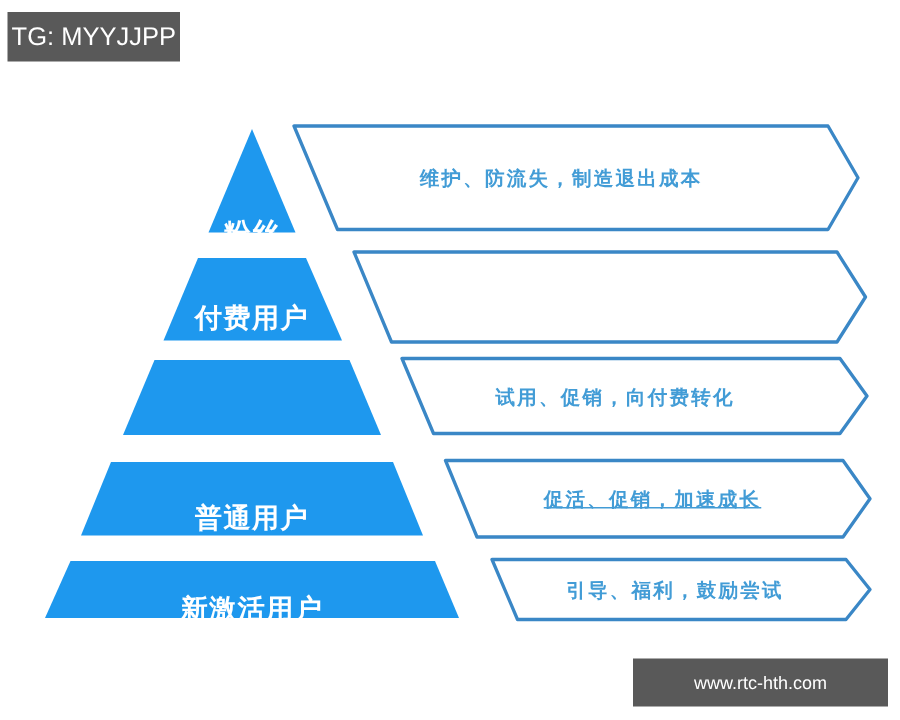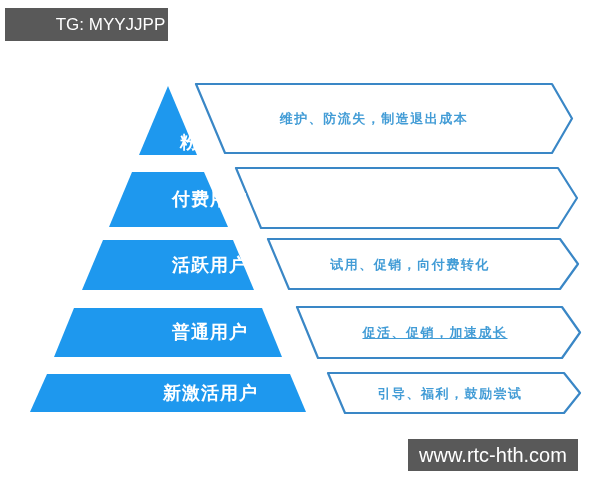--- a/index.html
+++ b/index.html
@@ -13,34 +13,35 @@
   }
   .badge {
     position: absolute;
     background: #595959;
     color: #ffffff;
     display: flex;
     align-items: center;
     justify-content: center;
     white-space: nowrap;
   }
-  .tg-badge   { left: 5px;   top: 8px;   width: 115px; height: 33px; font-size: 17px; padding-left: 48px; }
-  .site-badge { left: 408px; top: 439px; width: 170px; height: 32px; font-size: 20px; }
+  .tg-badge   { left: 5px;   top: 8px;   width: 115px; height: 33px; font-size: 17px; }
+  .site-badge { left: 422px; top: 439px; width: 170px; height: 32px; font-size: 12px; }
   .diagram-svg { position: absolute; left: 0; top: 0; }
   .box-shape { fill: #ffffff; stroke-width: 2.2; stroke-linejoin: round; }
   .pyr-shape { stroke: none; }
   .lvl-label {
     position: absolute;
     color: #ffffff;
     font-weight: bold;
     font-size: 18px;
     letter-spacing: 1px;
-    text-align: right;
+    text-align: center;
     line-height: 24px;
     height: 24px;
+    margin-top: 13px;
   }
   .box-text {
     position: absolute;
     color: #429cd6;
     font-weight: 600;
     font-size: 13px;
     letter-spacing: 1.5px;
     text-align: center;
     line-height: 25px;
     height: 25px;
@@ -64,21 +65,20 @@
 
     <polygon class="box-shape" points="196,84 552,84 572,118.5 552,153 225,153" stroke="#3a87c6"></polygon>
     <polygon class="box-shape" points="236,168 558,168 577,198 558,228 261,228" stroke="#3a87c6"></polygon>
     <polygon class="box-shape" points="268,239 560,239 578,264 560,289 289,289" stroke="#3a87c6"></polygon>
     <polygon class="box-shape" points="297,307 562,307 580,332.5 562,358 318,358" stroke="#3a87c6"></polygon>
     <polygon class="box-shape" points="328,373 564,373 580,393 564,413 345,413" stroke="#3a87c6"></polygon>
   </svg>
 
   <div class="lvl-label" style="left:118px; top:130px; width:100px;">粉丝</div>
   <div class="lvl-label" style="left:88px; top:187px; width:160px;">付费用户</div>
-  <div class="lvl-label" style="left:88px; top:253px; width:160px;">活跃用户</div>
   <div class="lvl-label" style="left:78px; top:381px; width:180px;">新激活用户</div>
   <div class="lvl-label" style="left:88px; top:320px; width:160px;">普通用户</div>
 
   <div class="box-text" style="left:214px; top:106px; width:320px;">维护、防流失，制造退出成本</div>
   <div class="box-text" style="left:250px; top:252px; width:320px;text-align:center;">试用、促销，向付费转化</div>
   <div class="box-text" style="left:275px; top:320px; width:320px;text-decoration:underline;">促活、促销，加速成长</div>
   <div class="box-text" style="left:290px; top:381px; width:320px;">引导、福利，鼓励尝试</div>
 
   <div class="badge site-badge">www.rtc-hth.com</div>
 

